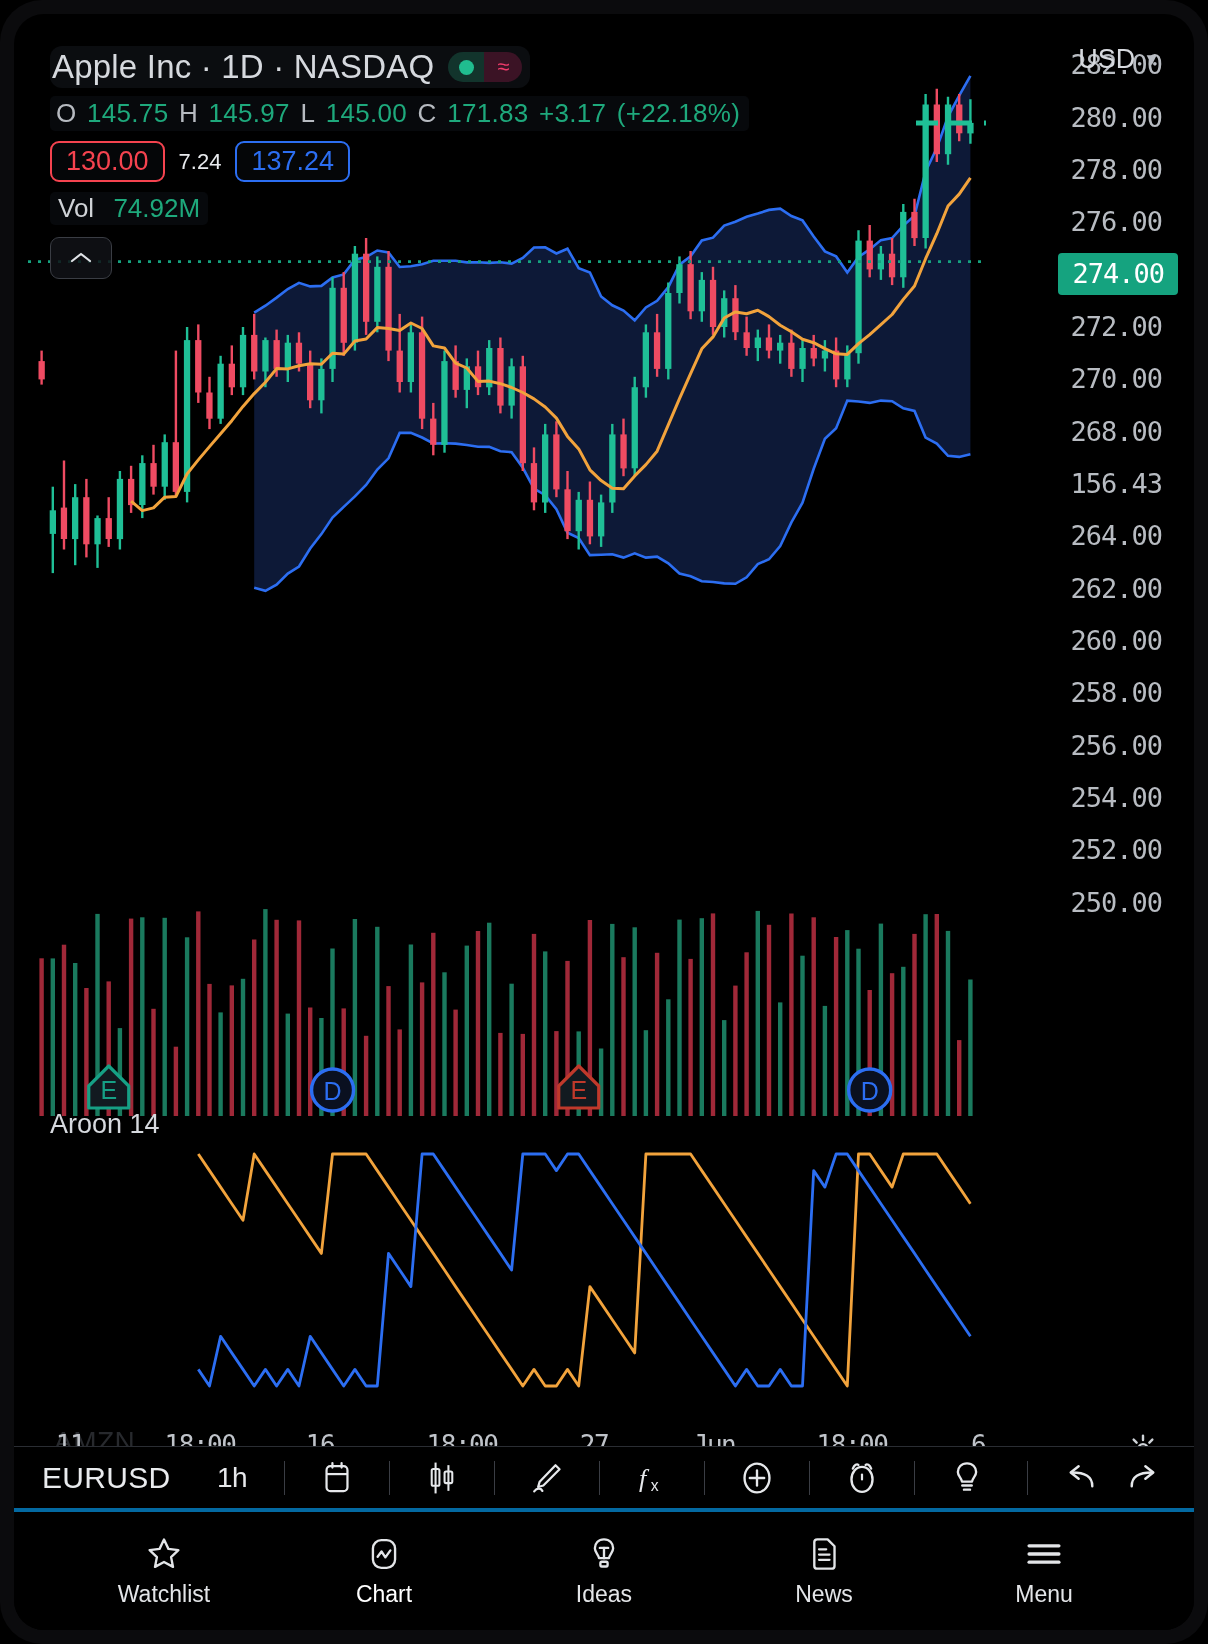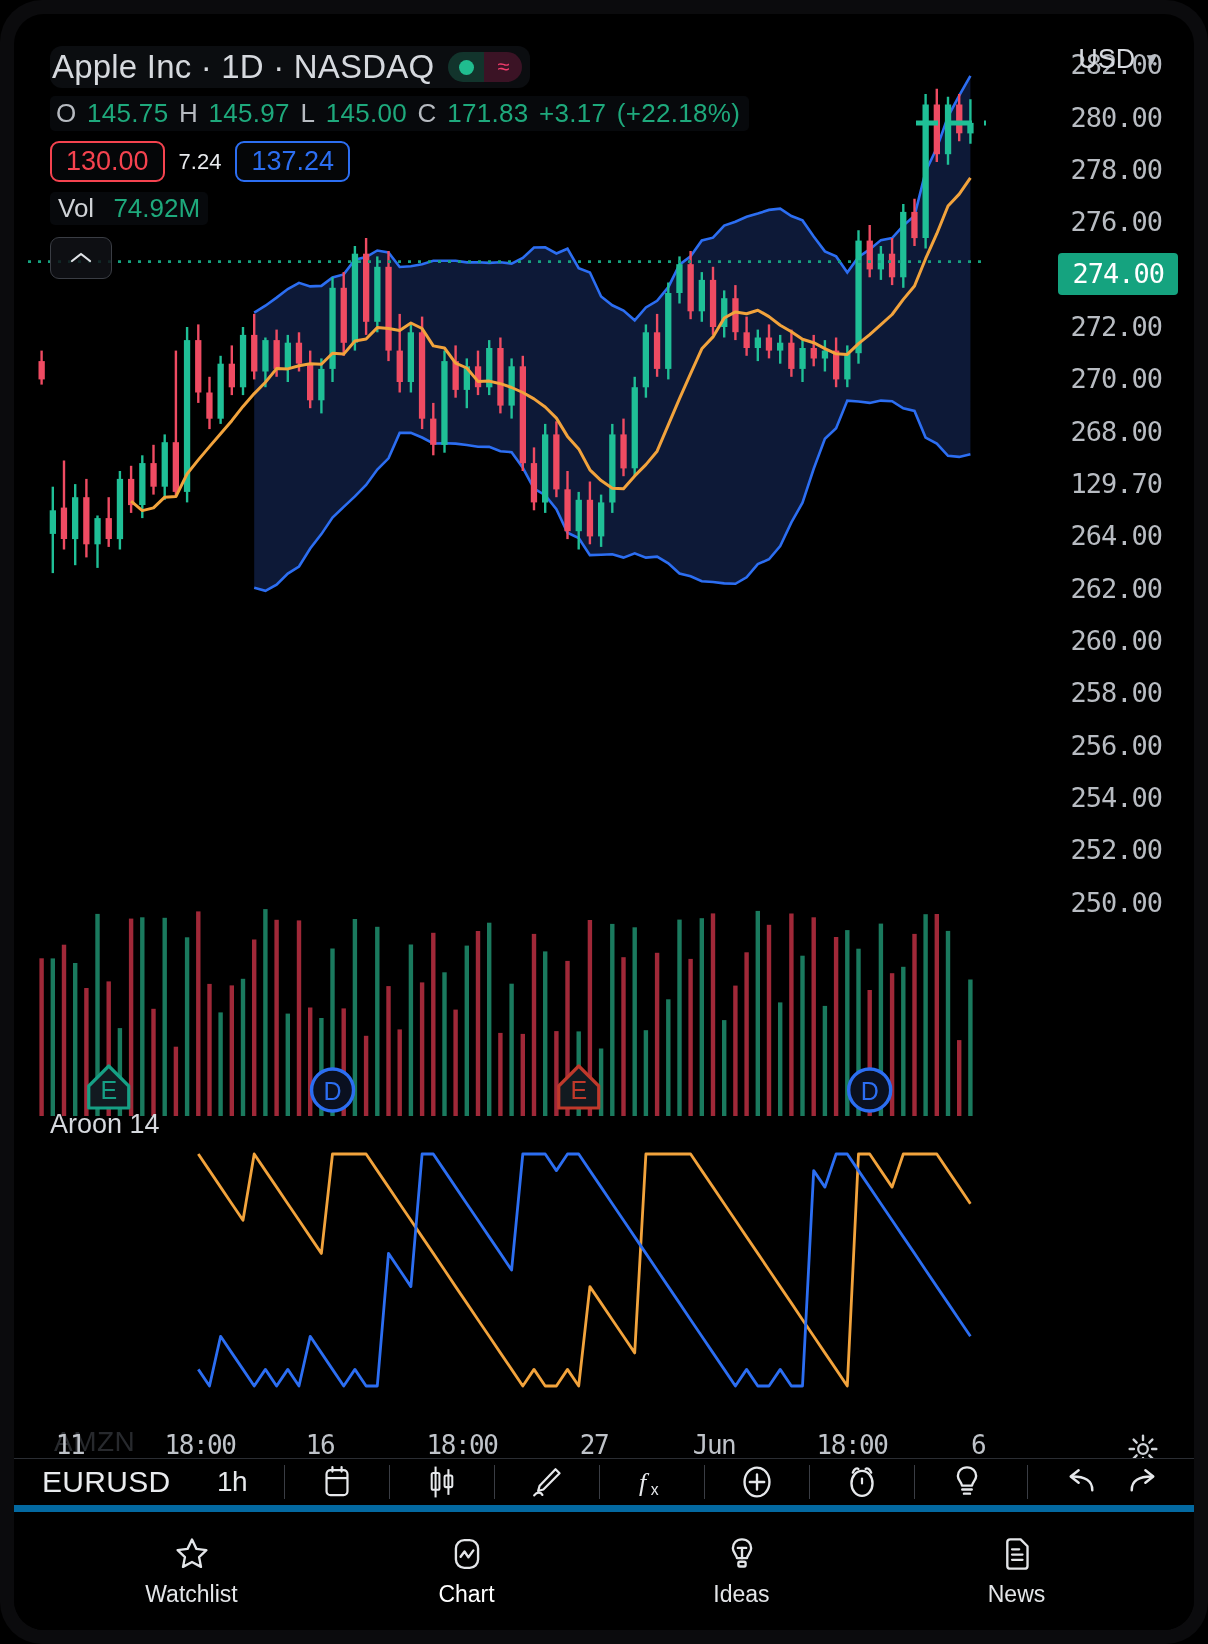--- a/index.html
+++ b/index.html
@@ -130,22 +130,22 @@
   }
 
   
   .ghost {
     position: absolute; left: 40px; font-size: 28px;
     color: #27292d; letter-spacing: .5px; z-index: 4; pointer-events: none;
   }
 
   
   .toolbar {
-    position: absolute; left: 0; bottom: 118px; width: 1180px; height: 54px;
-    background: #000; border-top: 1px solid #2a2d33; border-bottom: 7px solid #0369a1;
+    position: absolute; left: 0; bottom: 118px; width: 1180px; height: 66px;
+    background: #000; border-top: 1px solid #2a2d33; border-bottom: 4px solid #0369a1;
     display: flex; align-items: center; z-index: 30;
   }
   .tb-symbol {
     position: absolute; left: 28px; font-size: 30px; color: #e9ebee; letter-spacing: .3px;
   }
   .tb-items { display: flex; align-items: center; margin-left: 186px; }
   .tb-btn {
     width: 64px; height: 56px; display: flex; align-items: center; justify-content: center;
     color: #e6e8eb; cursor: pointer;
   }
@@ -497,21 +497,21 @@
 
   <div class="price-axis" id="price-axis">
         <div class="price-tick" style="top: 38.1765px;">282.00</div>
         <div class="price-tick" style="top: 90.5294px;">280.00</div>
         <div class="price-tick" style="top: 142.882px;">278.00</div>
         <div class="price-tick" style="top: 195.235px;">276.00</div>
         <div class="price-tick" style="top: 247.588px;">274.00</div>
         <div class="price-tick" style="top: 299.941px;">272.00</div>
         <div class="price-tick" style="top: 352.294px;">270.00</div>
         <div class="price-tick" style="top: 404.647px;">268.00</div>
-        <div class="price-tick" style="top: 457px;">129.70</div>
+        <div class="price-tick" style="top: 457px;">156.43</div>
         <div class="price-tick" style="top: 509.353px;">264.00</div>
         <div class="price-tick" style="top: 561.706px;">262.00</div>
         <div class="price-tick" style="top: 614.059px;">260.00</div>
         <div class="price-tick" style="top: 666.412px;">258.00</div>
         <div class="price-tick" style="top: 718.765px;">256.00</div>
         <div class="price-tick" style="top: 771.118px;">254.00</div>
         <div class="price-tick" style="top: 823.471px;">252.00</div>
         <div class="price-tick" style="top: 875.824px;">250.00</div>
         <div class="price-badge" style="top: 247.588px;">274.00</div>
       </div>
@@ -680,16 +680,28 @@
           <g stroke="#e3e5e8" stroke-width="1.6" stroke-linecap="round">
             <line x1="8.4" y1="9.6" x2="13.6" y2="9.6"></line>
             <line x1="8.4" y1="13.4" x2="16" y2="13.4"></line>
             <line x1="8.4" y1="17.2" x2="16" y2="17.2"></line>
           </g>
         </svg>
       </span>
       <span class="lb">News</span>
     </div>
 
+    <div class="nav-item">
+      <span class="ic">
+        <svg width="38" height="30" viewBox="0 0 28 22">
+          <g stroke="#e3e5e8" stroke-width="2.4" stroke-linecap="round">
+            <line x1="3" y1="5" x2="25" y2="5"></line>
+            <line x1="3" y1="11" x2="25" y2="11"></line>
+            <line x1="3" y1="17" x2="25" y2="17"></line>
+          </g>
+        </svg>
+      </span>
+      <span class="lb">Menu</span>
+    </div>
   </div>
 
 </div>
 </div>
 
 </body></html>

